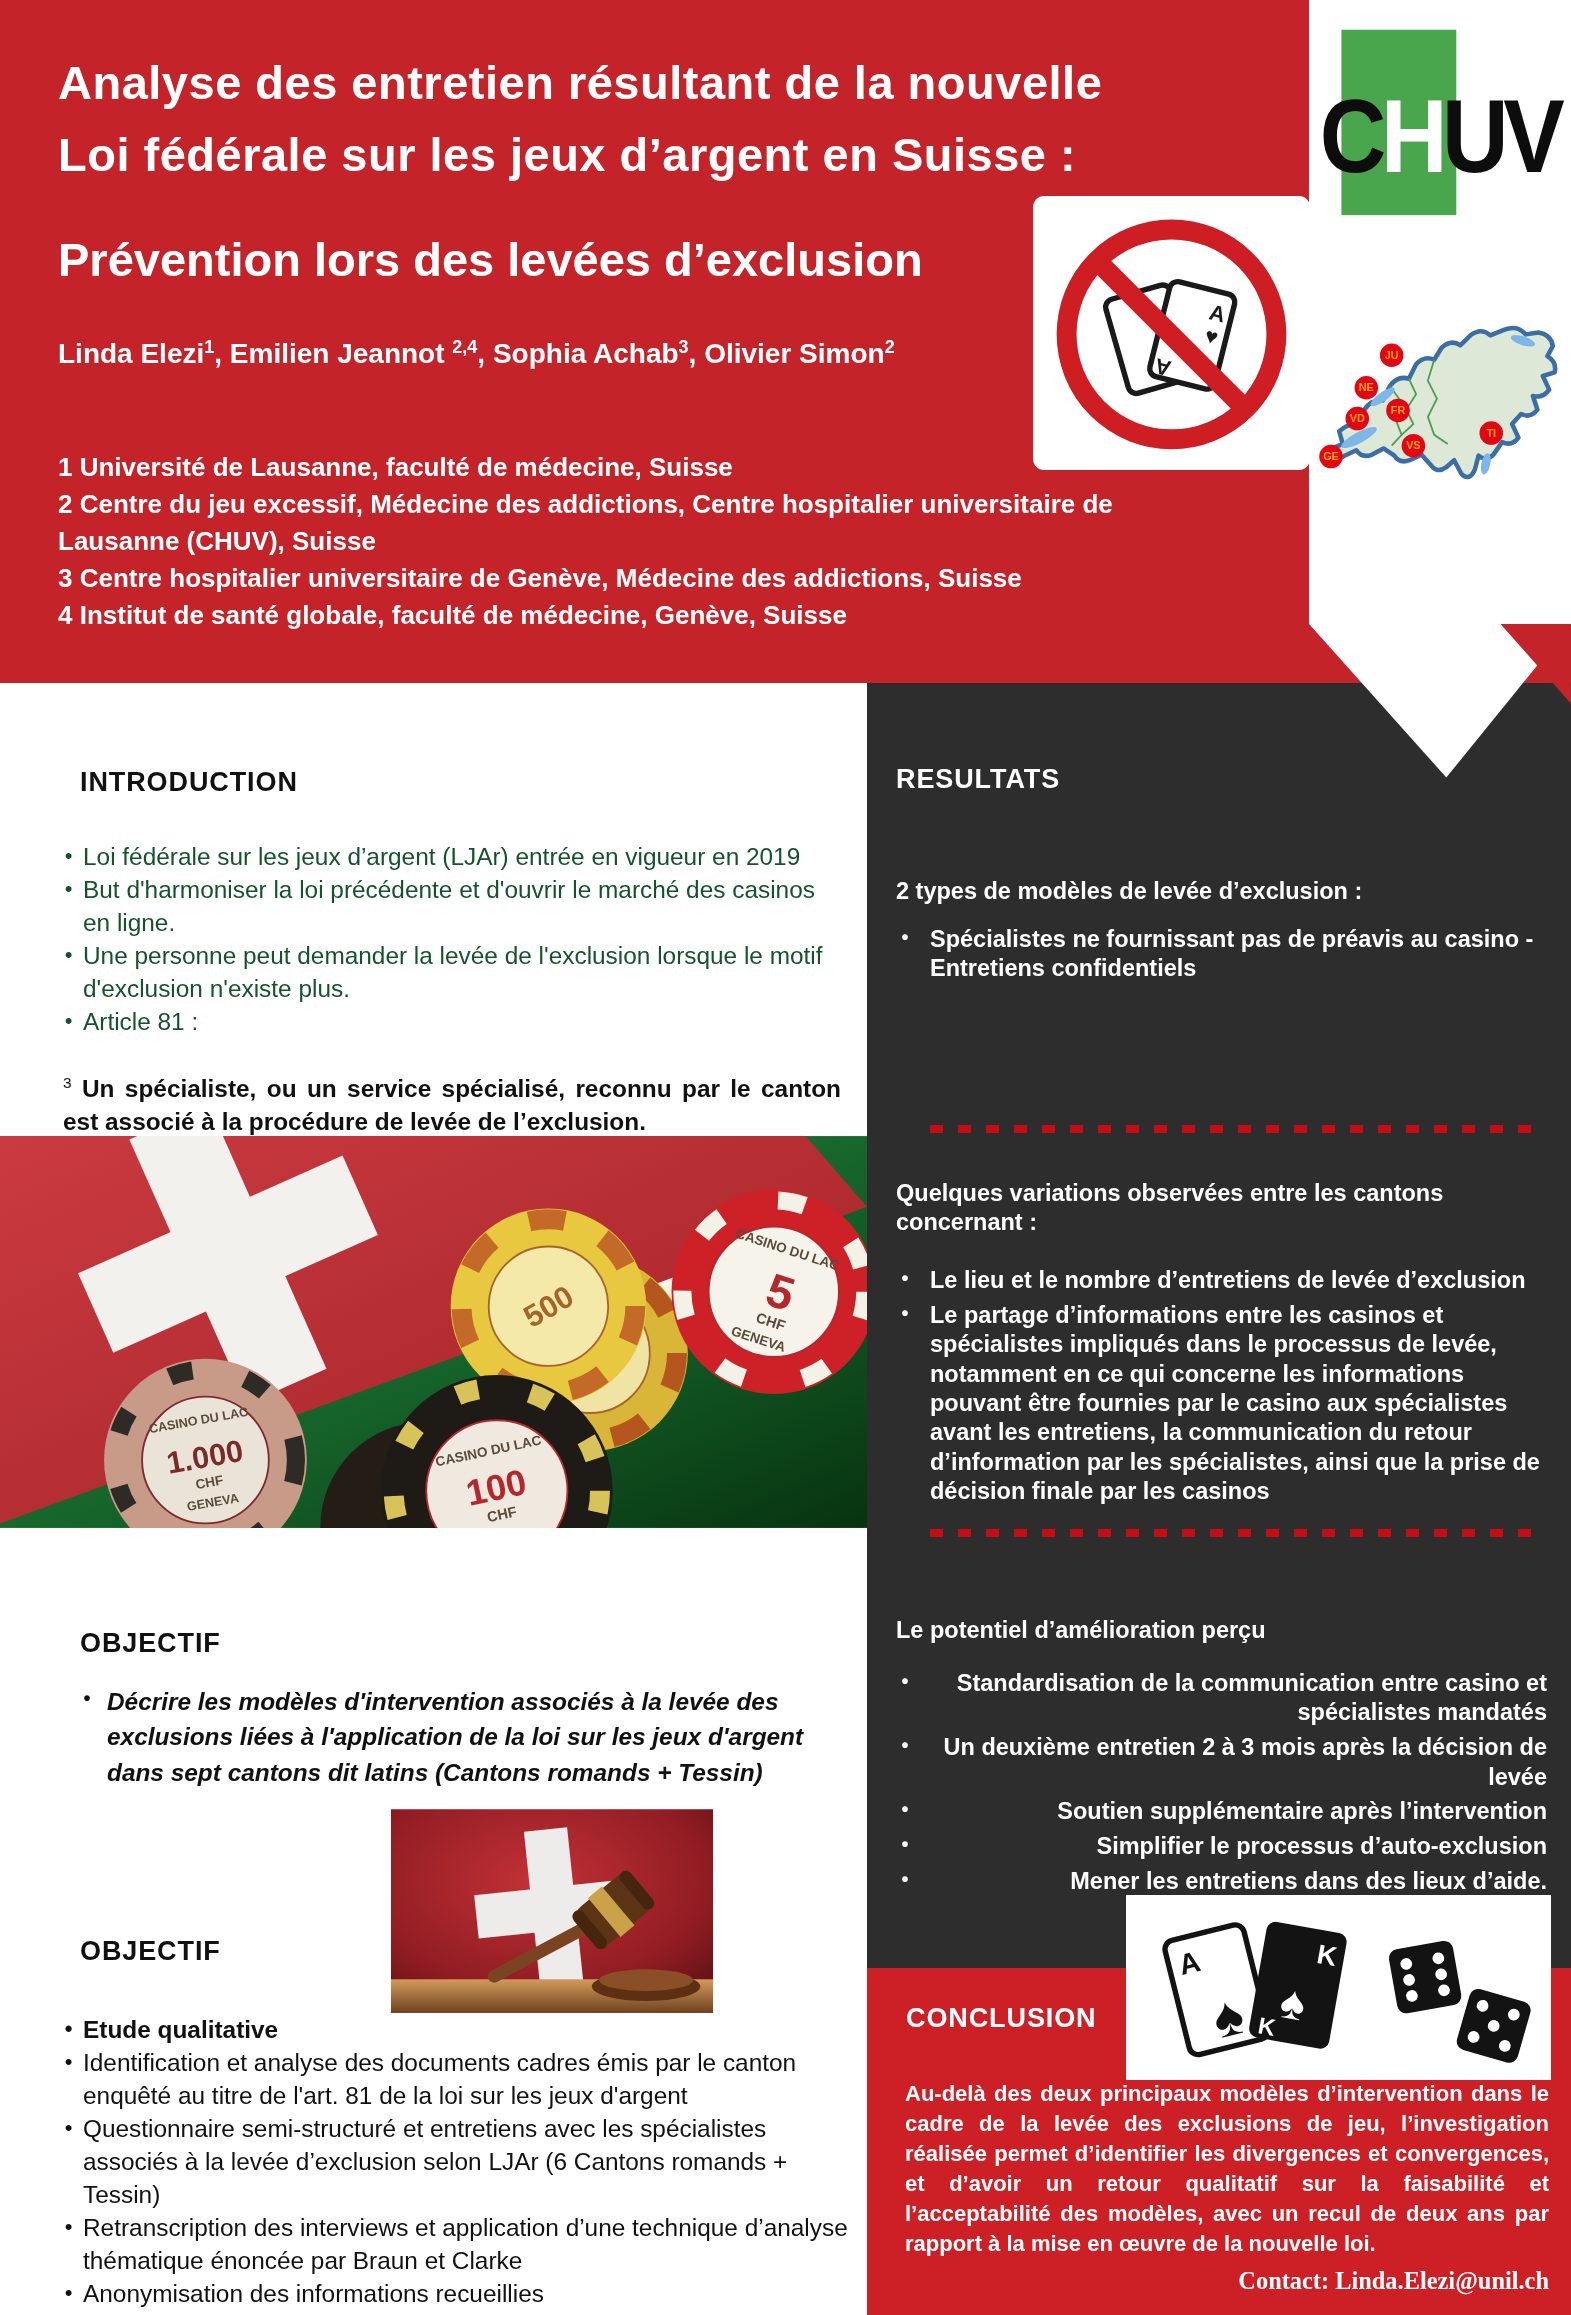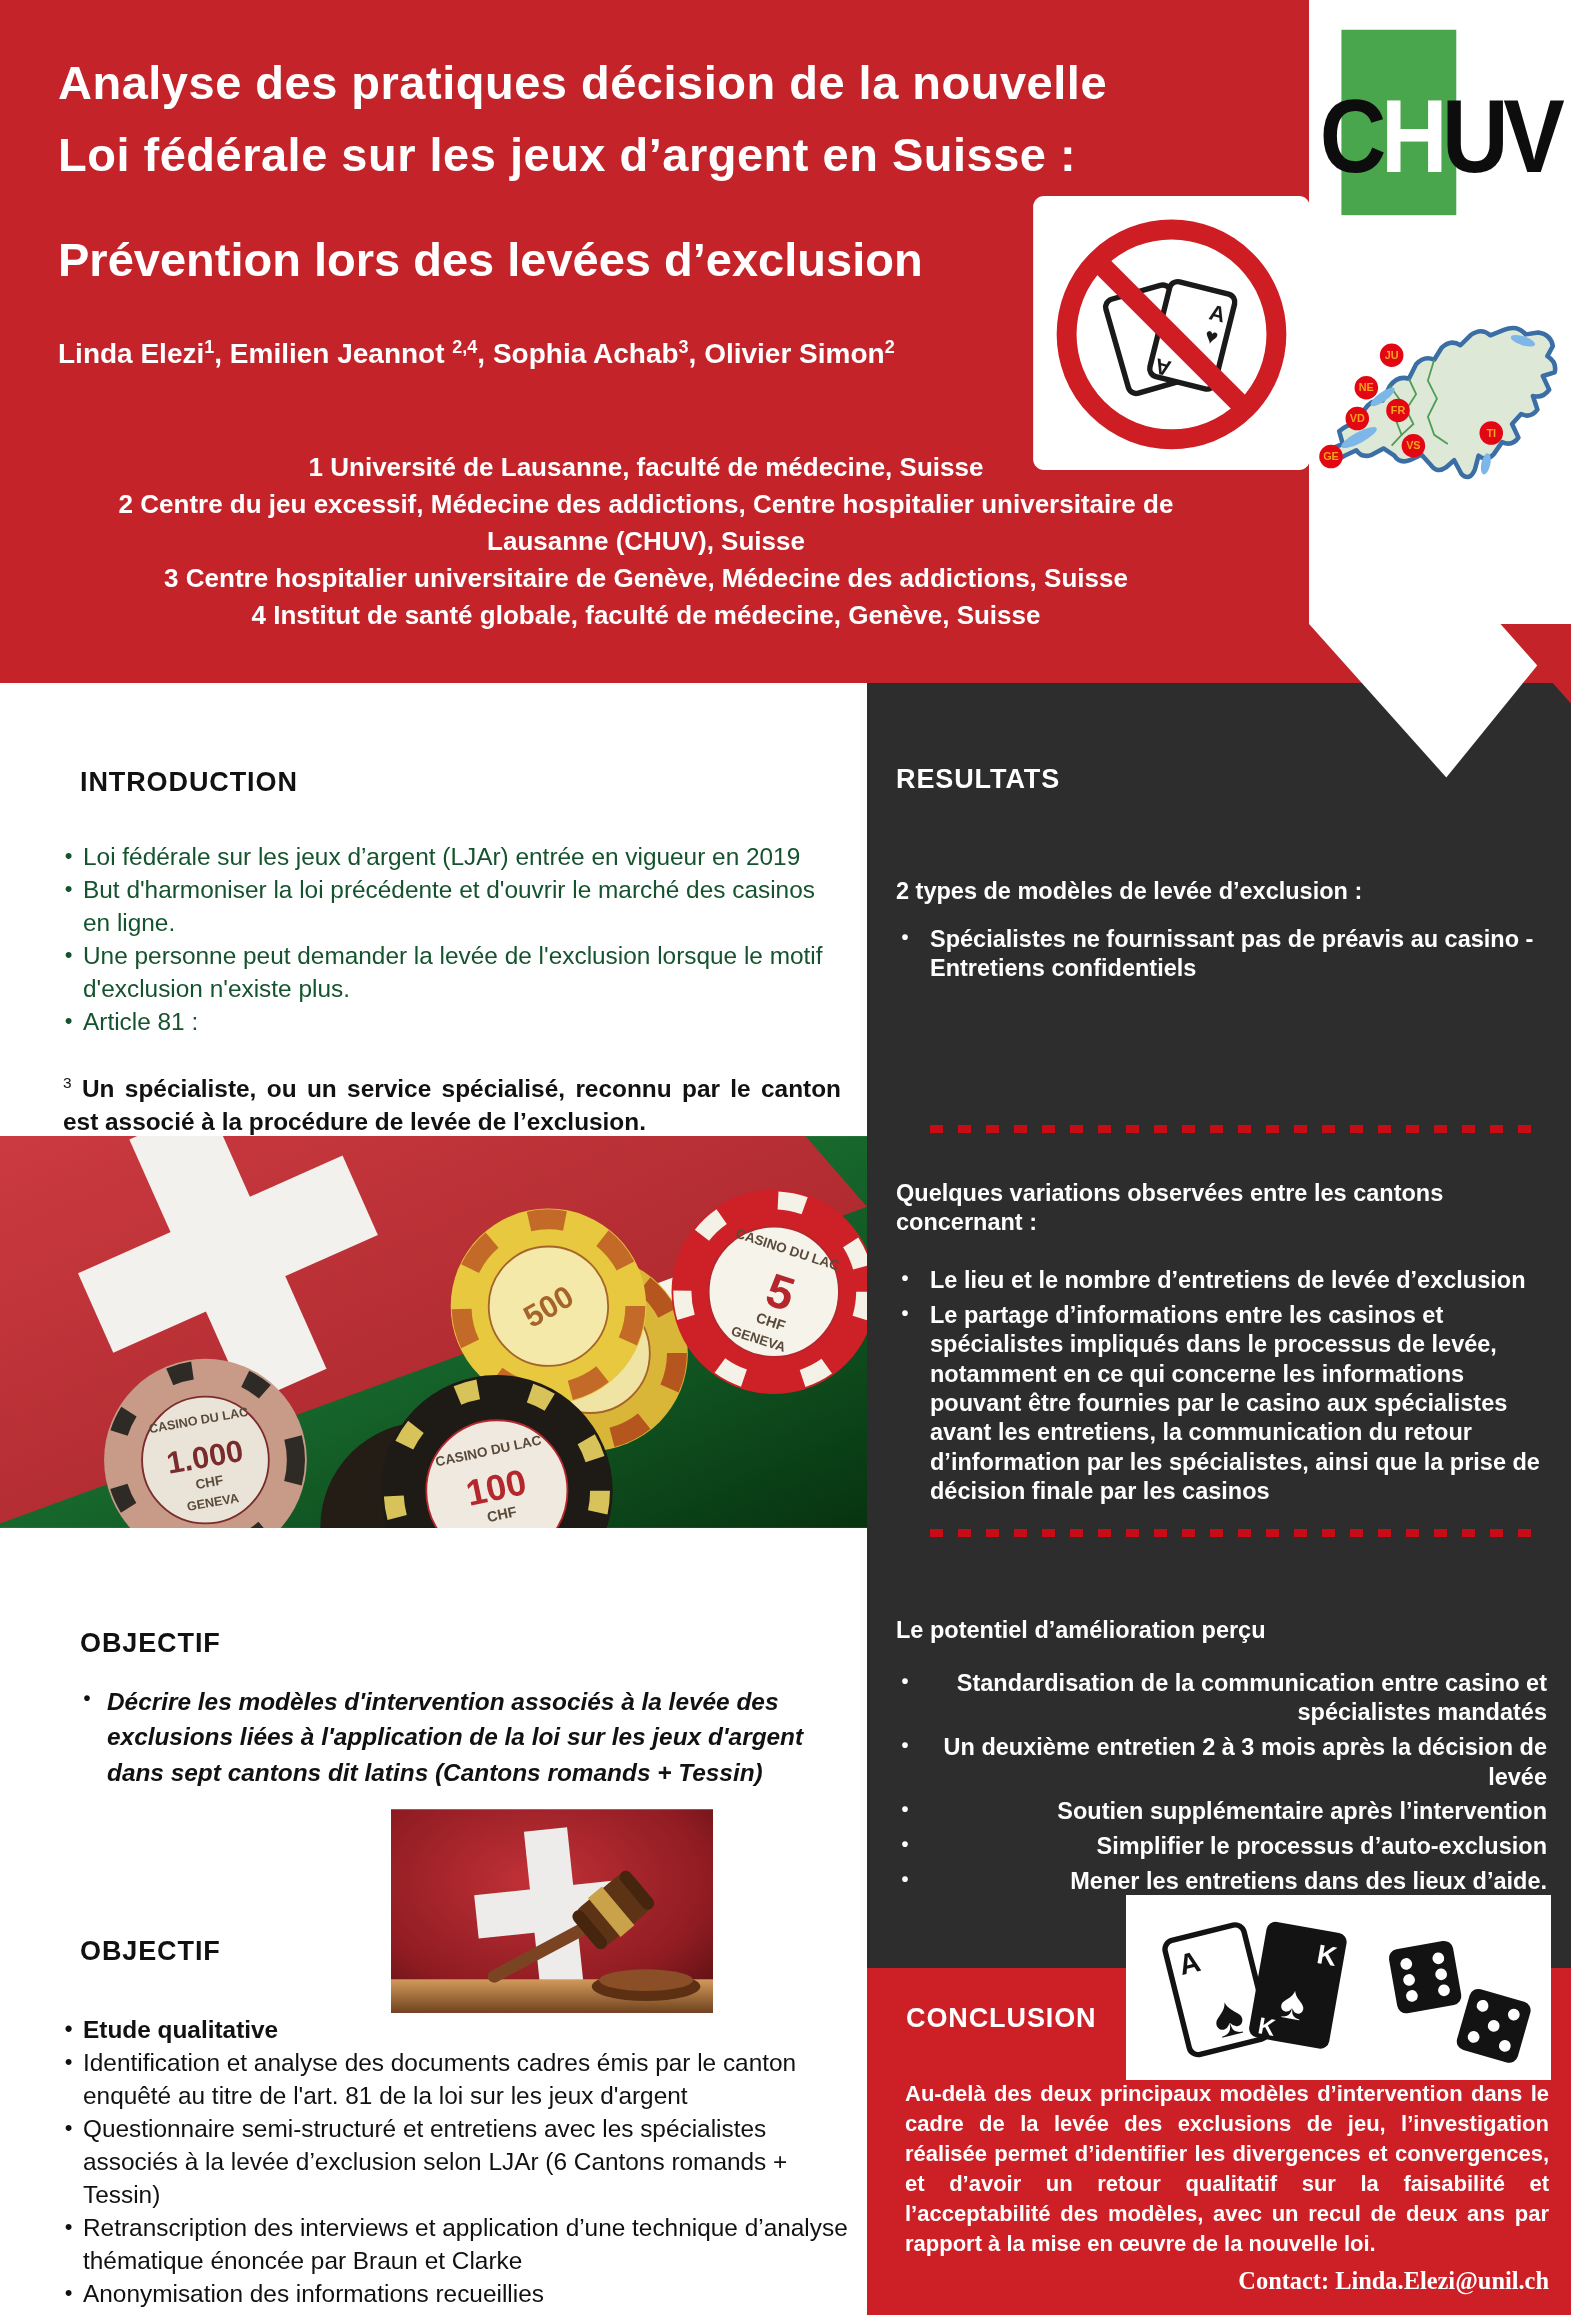--- a/index.html
+++ b/index.html
@@ -10,21 +10,21 @@
     font-family:"Liberation Sans",sans-serif;overflow:hidden;margin:0 auto;
   }
   
   .header-red{position:absolute;left:0;top:0;width:1571px;height:683px;background:#c4232a;}
   .title{position:absolute;left:58px;top:47px;width:1248px;color:#fff;font-weight:bold;
          font-size:47px;line-height:1.54;letter-spacing:0.5px;}
   .subtitle{position:absolute;left:58px;top:232px;width:1248px;color:#fff;font-weight:bold;font-size:47px;}
   .authors{position:absolute;left:58px;top:337px;color:#fff;font-weight:bold;font-size:28px;}
   .authors sup{font-size:18px;}
   .affiliations{position:absolute;left:58px;top:449px;width:1176px;color:#fff;font-weight:bold;
-                font-size:26px;line-height:1.42;text-align:center;}
+                font-size:26px;line-height:1.42;}
   
   .corner-panel{position:absolute;left:1309px;top:0;width:262px;height:624px;background:#fff;}
   .chuv-logo{position:absolute;left:1316px;top:18px;width:248px;height:208px;}
   .map-box{position:absolute;left:1312px;top:308px;width:258px;height:213px;}
   .chevron{position:absolute;left:1309px;top:624px;width:262px;height:158px;}
   .nogamble{position:absolute;left:1033px;top:196px;width:277px;height:274px;}
   
   .dark-col{position:absolute;left:867px;top:683px;width:705px;height:1285px;background:#2d2d2d;}
   .conclusion-band{position:absolute;left:867px;top:1968px;width:705px;height:348px;background:#cd2026;}
   
@@ -73,21 +73,21 @@
   .contact{position:absolute;left:905px;top:2267px;width:644px;color:#fff;font-weight:bold;
            font-size:24.4px;text-align:right;font-family:Liberation Serif, serif;}
 </style>
 </head>
 <body>
 
 <div class="poster">
 
   <div class="header-red">
     <div class="title">
-      <div>Analyse des pratiques décision de la nouvelle</div>
+      <div>Analyse des entretien résultant de la nouvelle</div>
       <div>Loi fédérale sur les jeux d’argent en Suisse :</div>
     </div>
     <div class="subtitle">Prévention lors des levées d’exclusion</div>
     <div class="authors">
       <span>Linda Elezi</span><sup>1</sup><span>, Emilien Jeannot </span><sup>2,4</sup><span>, Sophia Achab</span><sup>3</sup><span>, Olivier Simon</span><sup>2</sup>
     </div>
     <div class="affiliations">
       <div>1 Université de Lausanne, faculté de médecine, Suisse</div>
       <div>2 Centre du jeu excessif, Médecine des addictions, Centre hospitalier universitaire de Lausanne (CHUV), Suisse</div>
       <div>3 Centre hospitalier universitaire de Genève, Médecine des addictions, Suisse</div>

